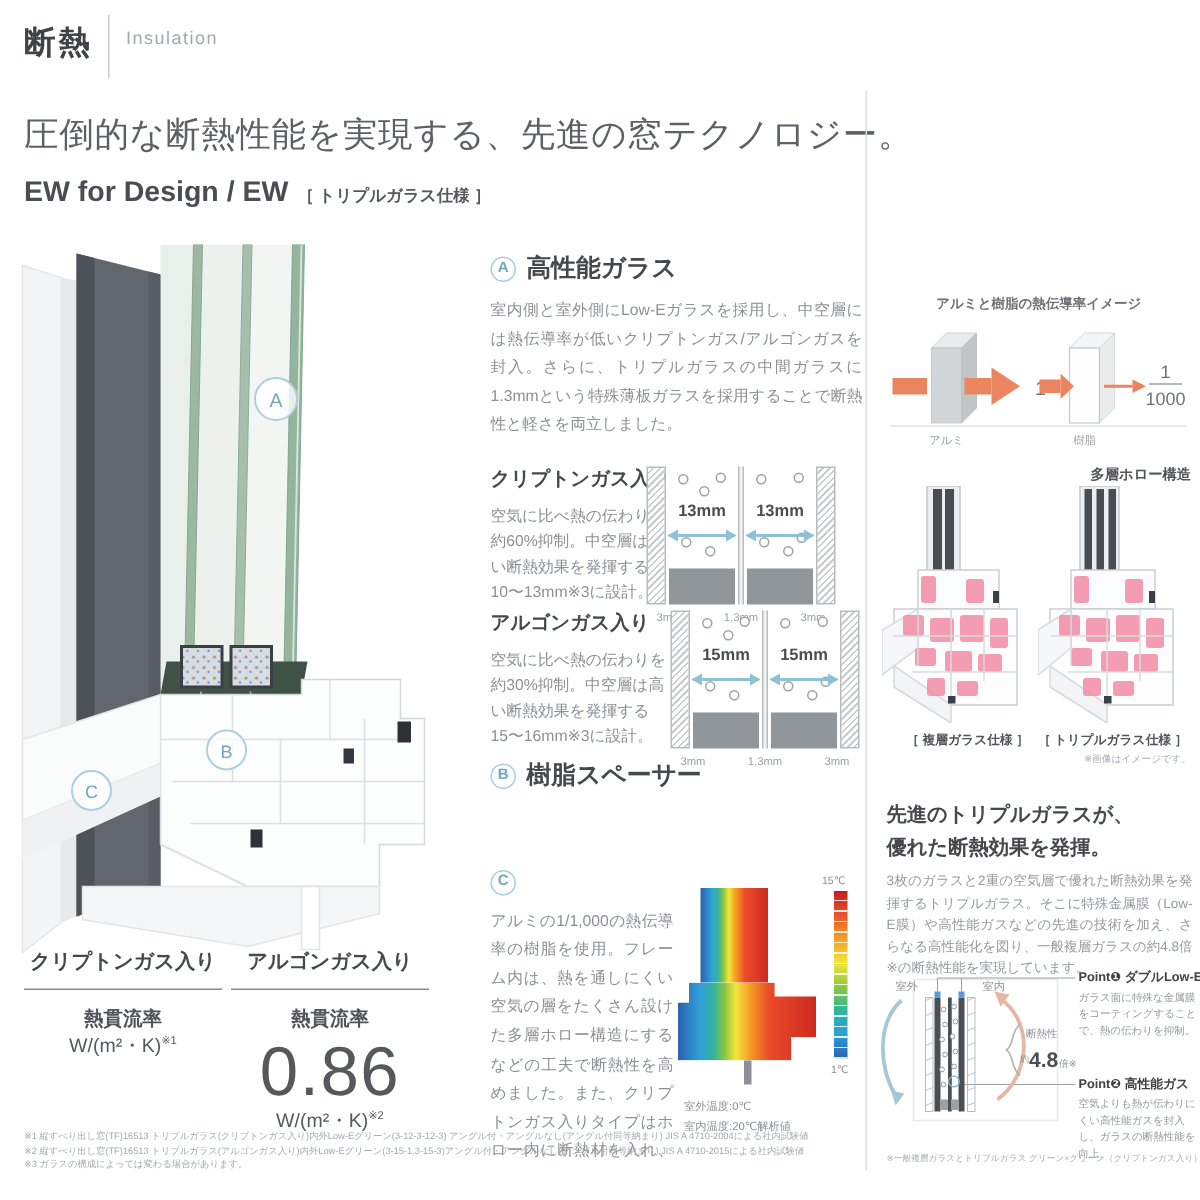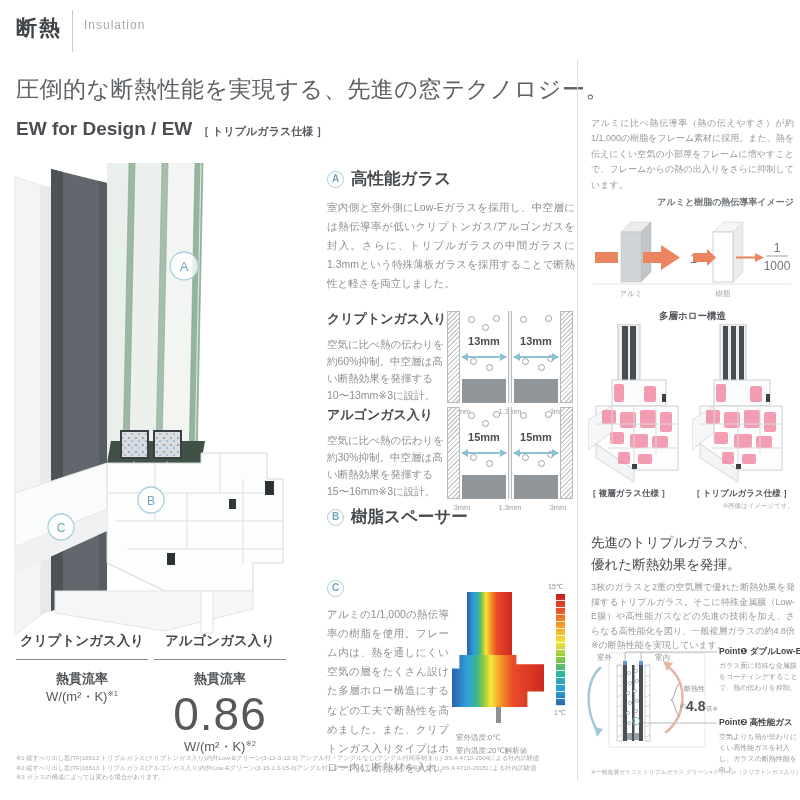--- a/index.html
+++ b/index.html
@@ -58,25 +58,25 @@
   .stat-value{margin-top:2px;font-size:46px;line-height:1.05;color:#55595c;letter-spacing:1px}
   .stat-unit{font-size:13px;color:#55595c}
   .stat-unit sup{font-size:7.5px}
   
   .footnotes{left:16px;top:753px;width:560px}
   .footnotes div{font-size:6.2px;line-height:1.55;color:#a4a9ac;white-space:nowrap}
   
   .col-div{left:577px;top:60px;width:1px;height:732px;background:#dcdee0}
   .r-h1{left:591px;top:70px;width:206px;font-size:13.5px;font-weight:bold;line-height:1.6;color:#45494d}
   .r-b1{left:591px;top:116px;width:203px;font-size:9px;line-height:1.72;color:#94999c;text-align:justify}
-  .cond-title{left:591px;top:196px;width:203px;text-align:right;font-size:9px;font-weight:bold;color:#6f7478}
-  .hollow-title{left:591px;top:310px;width:203px;text-align:center;font-size:9.5px;font-weight:bold;color:#515559}
-  .hollow-cap{position:absolute;top:488px;width:98px;text-align:left;font-size:8.5px;font-weight:bold;color:#515559;white-space:nowrap}
+  .cond-title{left:591px;top:196px;width:203px;text-align:center;font-size:9px;font-weight:bold;color:#6f7478}
+  .hollow-title{left:591px;top:310px;width:203px;text-align:right;font-size:9.5px;font-weight:bold;color:#515559}
+  .hollow-cap{position:absolute;top:488px;width:98px;text-align:right;font-size:8.5px;font-weight:bold;color:#515559;white-space:nowrap}
   .hollow-note{left:591px;top:502px;width:203px;text-align:right;font-size:6.5px;color:#a8adb0}
-  .r-h2{left:591px;top:532px;width:206px;font-size:13.5px;font-weight:normal;line-height:1.6;color:#45494d}
+  .r-h2{left:591px;top:532px;width:206px;font-size:13.5px;font-weight:bold;line-height:1.6;color:#45494d}
   .r-b2{left:591px;top:580px;width:204px;font-size:9px;line-height:1.62;color:#94999c;text-align:justify}
   .pointblk{position:absolute;left:719px;width:79px}
   .point-head{font-size:8.5px;font-weight:bold;color:#3f4347;white-space:nowrap}
   .point-body{margin-top:3px;font-size:7px;line-height:1.55;color:#94999c}
   .tri-note{left:591px;top:768px;font-size:5.8px;color:#a8adb0;white-space:nowrap}
   svg text{font-family:"Liberation Sans","DejaVu Sans",sans-serif}
 </style>
 </head>
 <body>
 
@@ -145,21 +145,21 @@
         <span class="badge">A</span>
         <span class="sec-title">高性能ガラス</span>
       </div>
       <p class="sec-body">室内側と室外側にLow-Eガラスを採用し、中空層には熱伝導率が低いクリプトンガス/アルゴンガスを封入。さらに、トリプルガラスの中間ガラスに1.3mmという特殊薄板ガラスを採用することで断熱性と軽さを両立しました。</p>
     </div>
 
     <div class="abs" style="top:310px">
       <div class="sub-title">クリプトンガス入り</div>
       <p class="sub-body">空気に比べ熱の伝わりを約60%抑制。中空層は高い断熱効果を発揮する10〜13mm※3に設計。</p>
     </div>
-    <div class="gasdiag" style="left:120px;top:311px">
+    <div class="gasdiag" style="left:104px;top:311px">
       <div class="pane pl"></div>
       <div class="gap g1">
         <i class="bub b1"></i>
           <i class="bub b2"></i>
           <i class="bub b3"></i>
           <i class="bub b4"></i>
           <i class="bub b5"></i>
         <div class="spacerbar"></div>
         <div class="garrow">
             <i class="ah al"></i>
@@ -271,21 +271,20 @@
   </div>
 
   <div class="abs footnotes">
     <div>※1 縦すべり出し窓(TF)16513 トリプルガラス(クリプトンガス入り)内外Low-Eグリーン(3-12-3-12-3) アングル付・アングルなし(アングル付同等納まり) JIS A 4710-2004による社内試験値</div>
     <div>※2 縦すべり出し窓(TF)16513 トリプルガラス(アルゴンガス入り)内外Low-Eグリーン(3-15-1.3-15-3)アングル付・アングルなし(アングル付同等納まり),JIS A 4710-2015による社内試験値</div>
     <div>※3 ガラスの構成によっては変わる場合があります。</div>
   </div>
 
   <div class="abs col-div"></div>
 
-  <div class="abs r-b1">アルミに比べ熱伝導率（熱の伝えやすさ）が約1/1,000の樹脂をフレーム素材に採用。また、熱を伝えにくい空気の小部屋をフレームに増やすことで、フレームからの熱の出入りをさらに抑制しています。</div>
 
   <div class="abs cond-title">アルミと樹脂の熱伝導率イメージ</div>
   <svg class="abs" style="left:591px;top:208px" width="203" height="92" viewBox="0 0 203 92">
     <line x1="2" y1="76" x2="200" y2="76" stroke="#dfe1e3"></line>
     <polygon points="30,24 40,14 60,14 50,24" fill="#e9ebec" stroke="#c3c6c8" stroke-width="0.5"></polygon>
     <polygon points="50,24 60,14 60,64 50,74" fill="#c2c5c7" stroke="#b5b8ba" stroke-width="0.5"></polygon>
     <rect x="30" y="24" width="20" height="50" fill="#d2d5d7" stroke="#bcbfc1" stroke-width="0.5"></rect>
     <rect x="4" y="44" width="23" height="11" fill="#ea8560"></rect>
     <rect x="52" y="44" width="18" height="11" fill="#ea8560"></rect>
     <polygon points="70,37 70,62 89,49.5" fill="#ea8560"></polygon>

